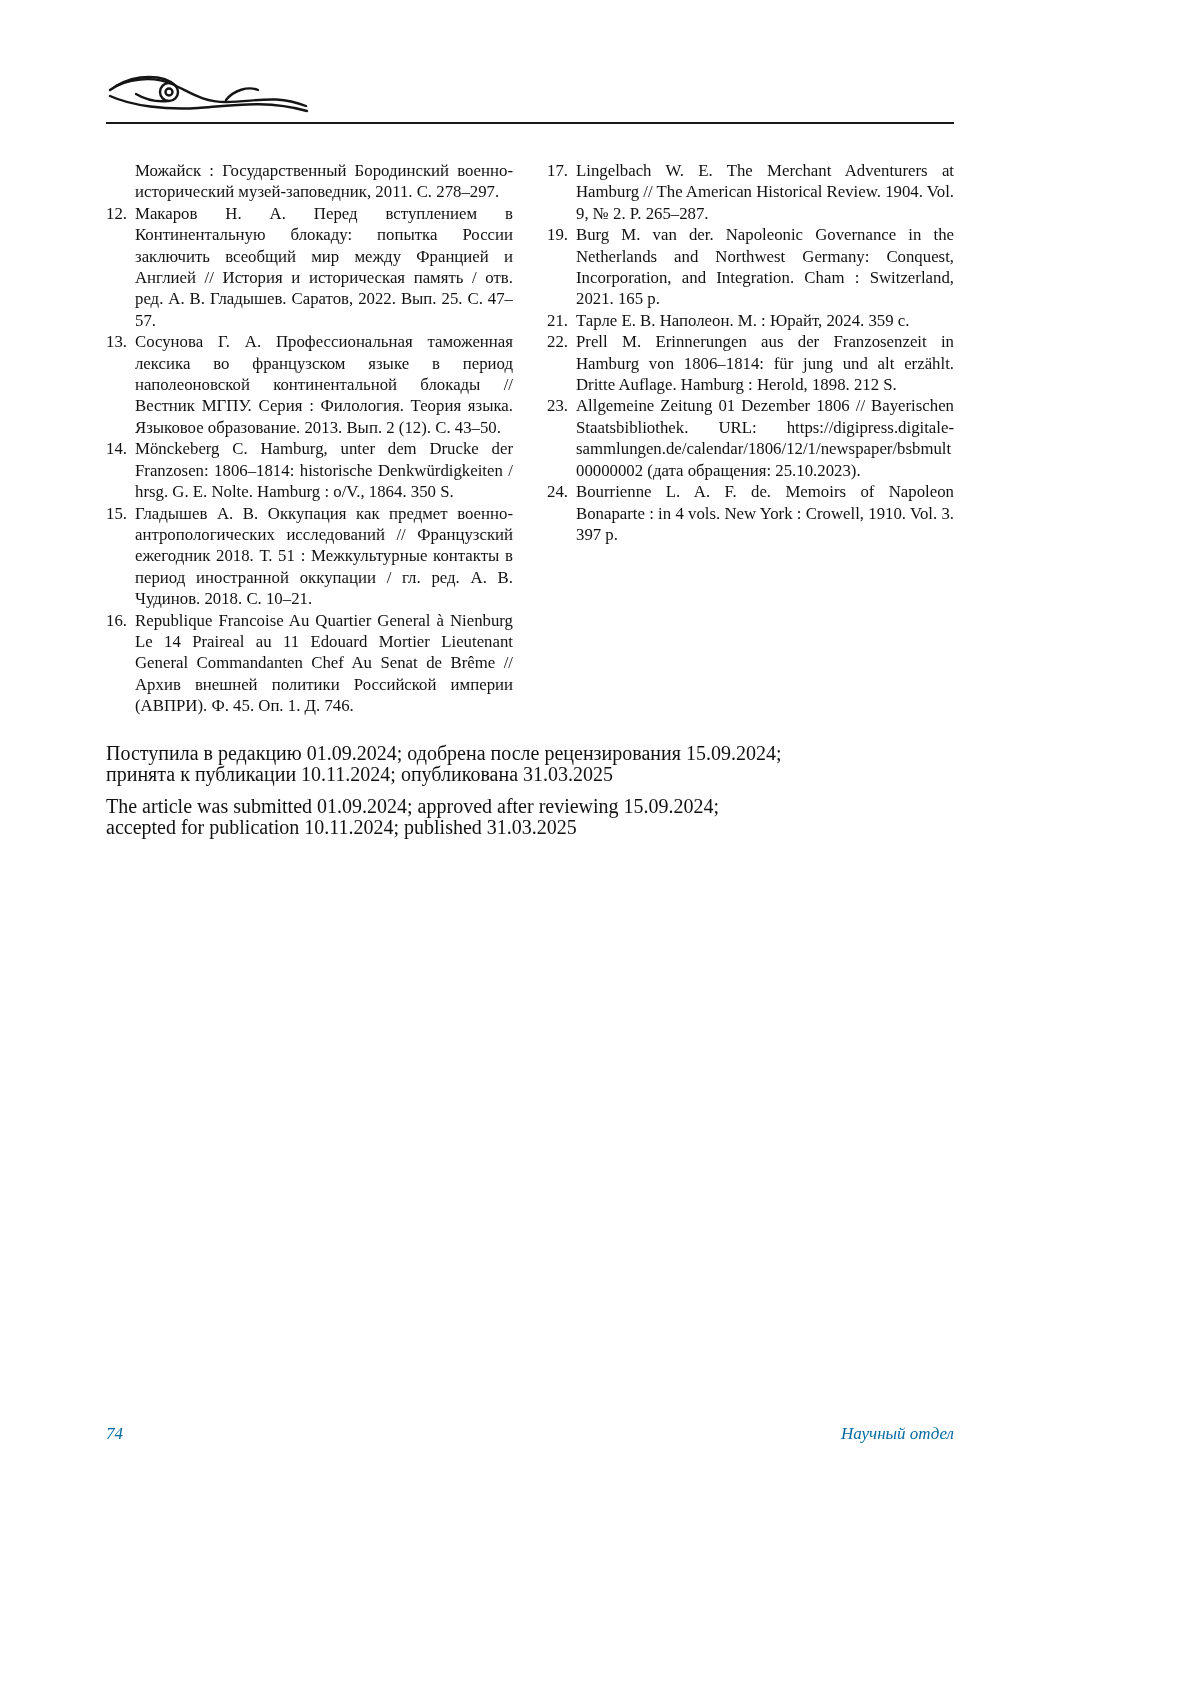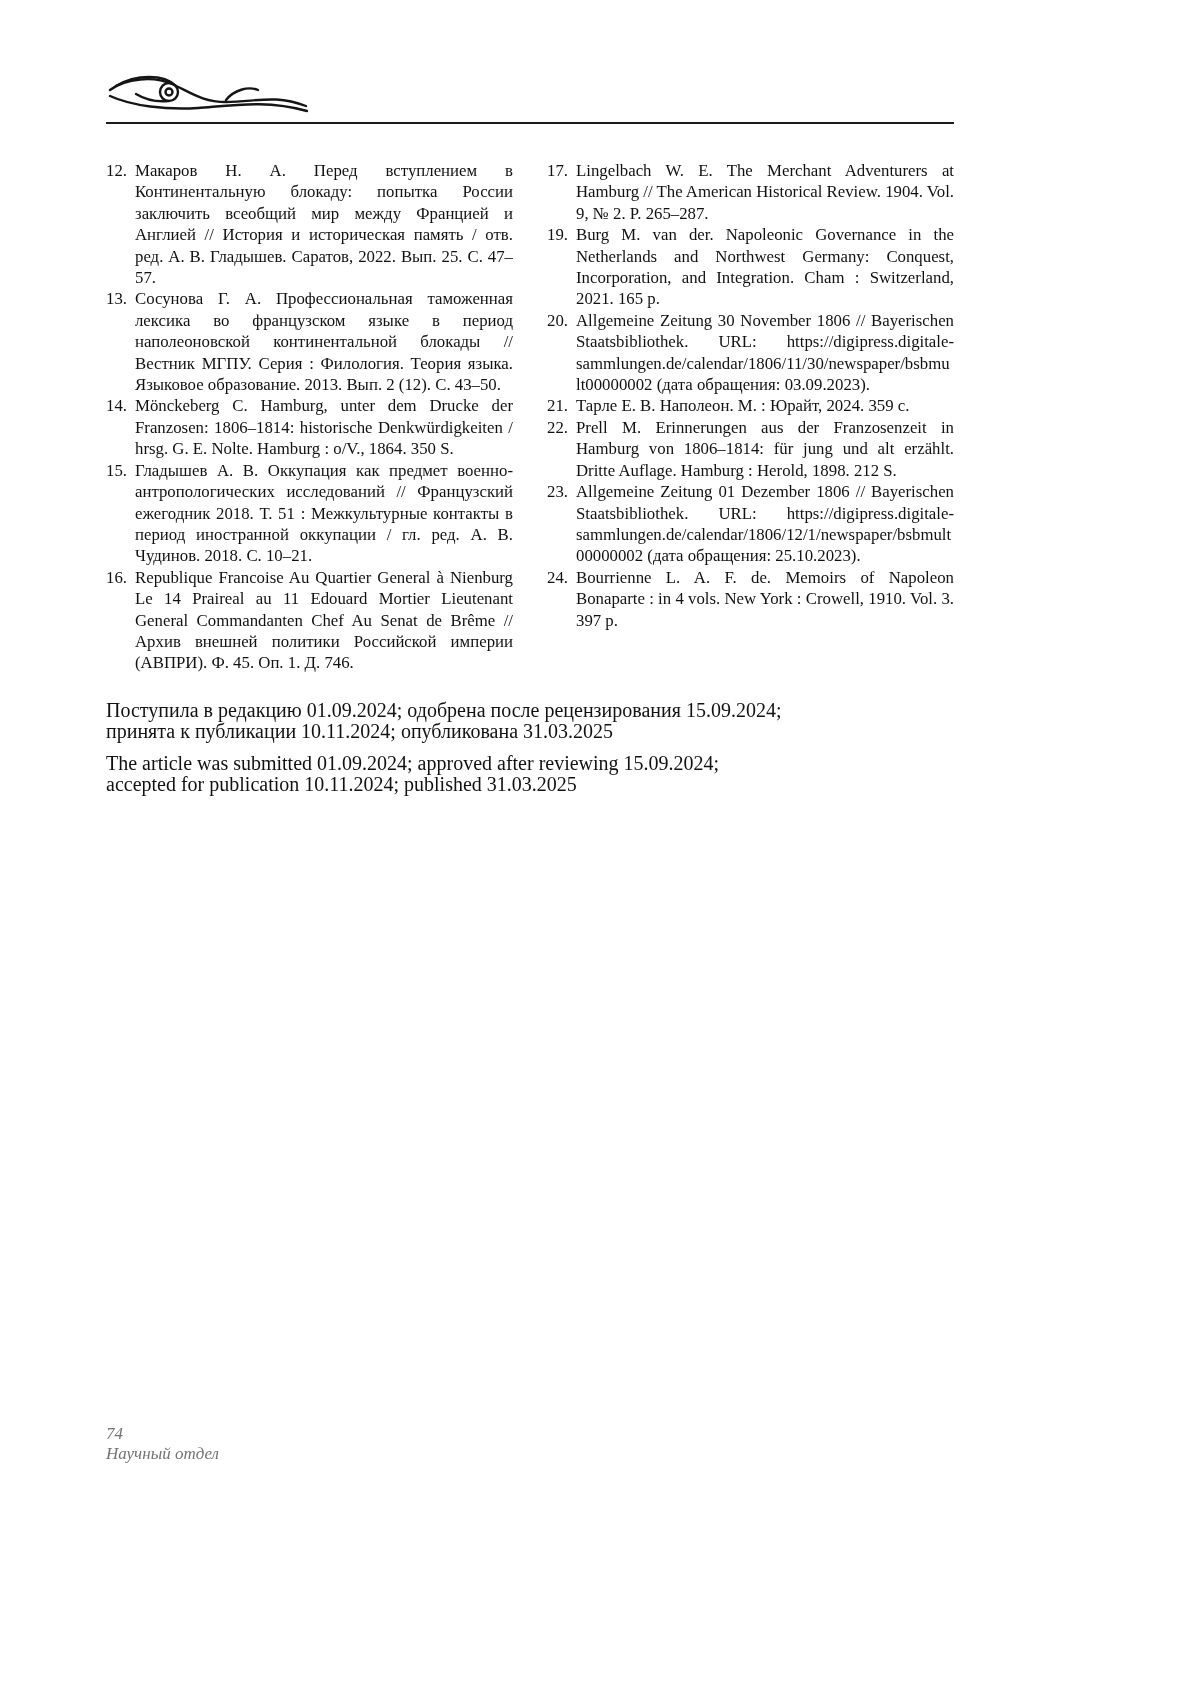--- a/index.html
+++ b/index.html
@@ -72,22 +72,21 @@
   .page-footer {
     position: absolute;
     top: 1424px;
     left: 106px;
     width: 848px;
     display: flex;
     justify-content: space-between;
     align-items: baseline;
     font-style: italic;
     font-size: 17px;
-    color: #737373;
-    flex-direction: column;
+    color: #0369a1;
   }
 </style>
 </head>
 <body>
 
 <div class="content">
 
   <header class="page-header">
     <div class="logo-wrap">
       <svg width="205" height="44" viewBox="0 0 205 44">
@@ -99,30 +98,30 @@
           <circle cx="63" cy="20" r="3.5"></circle>
           <path d="M120 28 C 128 18 142 14 152 18"></path>
           <path d="M30 22 C 40 28 52 30 62 29"></path>
         </g>
       </svg>
     </div>
   </header>
 
   <main class="refs">
     <div class="ref-col" id="refs-left">
+        <p class="ref-item cont"><span>Можайск : Государственный Бородинский военно-исторический музей-заповедник, 2011. С. 278–297.</span></p>
         <p class="ref-item"><span class="num">12.</span><span class="author">Макаров Н. А.</span> <span>Перед вступлением в Континентальную блокаду: попытка России заключить всеобщий мир между Францией и Англией // История и историческая память / отв. ред. А. В. Гладышев. Саратов, 2022. Вып. 25. С. 47–57.</span></p>
         <p class="ref-item"><span class="num">13.</span><span class="author">Сосунова Г. А.</span> <span>Профессиональная таможенная лексика во французском языке в период наполеоновской континентальной блокады // Вестник МГПУ. Серия : Филология. Теория языка. Языковое образование. 2013. Вып. 2 (12). С. 43–50.</span></p>
         <p class="ref-item"><span class="num">14.</span><span class="author">Mönckeberg C.</span> <span>Hamburg, unter dem Drucke der Franzosen: 1806–1814: historische Denkwürdigkeiten / hrsg. G. E. Nolte. Hamburg : o/V., 1864. 350 S.</span></p>
         <p class="ref-item"><span class="num">15.</span><span class="author">Гладышев А. В.</span> <span>Оккупация как предмет военно-антропологических исследований // Французский ежегодник 2018. Т. 51 : Межкультурные контакты в период иностранной оккупации / гл. ред. А. В. Чудинов. 2018. С. 10–21.</span></p>
         <p class="ref-item"><span class="num">16.</span><span>Republique Francoise Au Quartier General à Nienburg Le 14 Praireal au 11 Edouard Mortier Lieutenant General Commandanten Chef Au Senat de Brême // Архив внешней политики Российской империи (АВПРИ). Ф. 45. Оп. 1. Д. 746.</span></p>
       </div>
     <div class="ref-col" id="refs-right">
         <p class="ref-item"><span class="num">17.</span><span class="author">Lingelbach W. E.</span> <span>The Merchant Adventurers at Hamburg // The American Historical Review. 1904. Vol. 9, № 2. P. 265–287.</span></p>
         <p class="ref-item"><span class="num">19.</span><span class="author">Burg M. van der.</span> <span>Napoleonic Governance in the Netherlands and Northwest Germany: Conquest, Incorporation, and Integration. Cham : Switzerland, 2021. 165 p.</span></p>
-        <p class="ref-item"><span class="num">20.</span><span>Allgemeine Zeitung 30 November 1806 // Bayerischen Staatsbibliothek. URL: https://digipress.digitale-sammlungen.de/calendar/1806/11/30/newspaper/bsbmult00000002 (дата обращения: 03.09.2023).</span></p>
         <p class="ref-item"><span class="num">21.</span><span class="author">Тарле Е. В.</span> <span>Наполеон. М. : Юрайт, 2024. 359 с.</span></p>
         <p class="ref-item"><span class="num">22.</span><span class="author">Prell M.</span> <span>Erinnerungen aus der Franzosenzeit in Hamburg von 1806–1814: für jung und alt erzählt. Dritte Auflage. Hamburg : Herold, 1898. 212 S.</span></p>
         <p class="ref-item"><span class="num">23.</span><span>Allgemeine Zeitung 01 Dezember 1806 // Bayerischen Staatsbibliothek. URL: https://digipress.digitale-sammlungen.de/calendar/1806/12/1/newspaper/bsbmult00000002 (дата обращения: 25.10.2023).</span></p>
         <p class="ref-item"><span class="num">24.</span><span class="author">Bourrienne L. A. F. de.</span> <span>Memoirs of Napoleon Bonaparte : in 4 vols. New York : Crowell, 1910. Vol. 3. 397 p.</span></p>
       </div>
   </main>
 
   <section class="submission">
     <p>Поступила в редакцию 01.09.2024; одобрена после рецензирования 15.09.2024;
 принята к публикации 10.11.2024; опубликована 31.03.2025</p>

